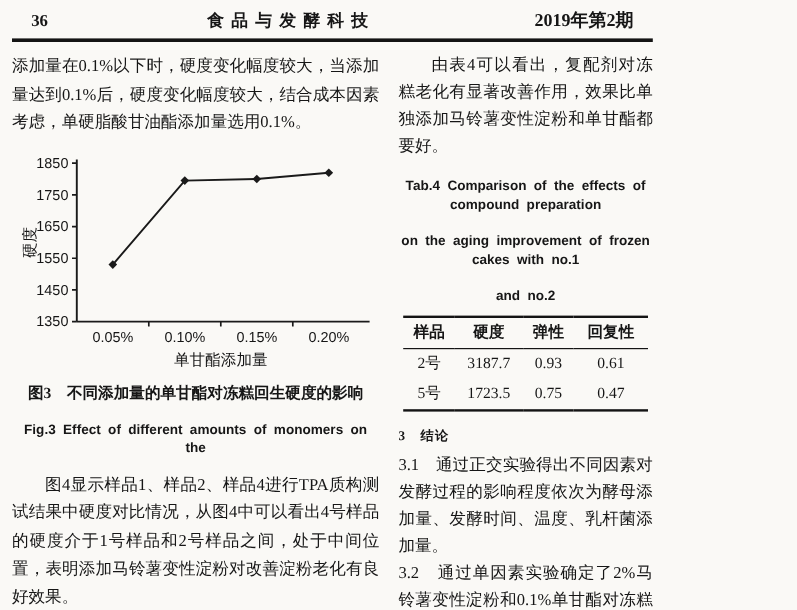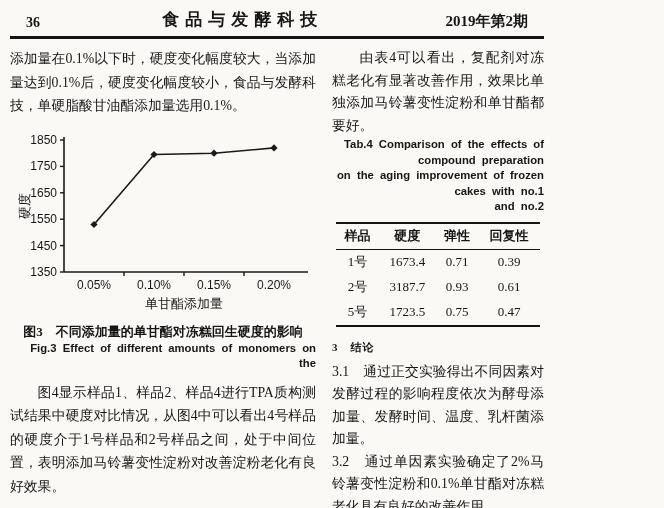--- a/index.html
+++ b/index.html
@@ -11,42 +11,43 @@
     overflow: hidden;
   }
   .page { width: 554px; height: 508px; padding: 6px 10px 0 10px; }
 
   .header {
     display: flex; align-items: flex-end; justify-content: space-between;
     padding: 2px 16px 5px 16px;
     border-bottom: 3px solid #141414;
   }
   .page-num { font-size: 14px; font-weight: bold; }
-  .journal-title { font-size: 17px; font-weight: bold; letter-spacing: 6px; }
+  .journal-title { font-size: 14px; font-weight: bold; letter-spacing: 6px; }
   .issue { font-size: 15px; font-weight: bold; }
 
   .columns { display: flex; gap: 16px; padding-top: 8px; }
   .col { width: 311px; }
 
   p.body-text {
     font-size: 13.8px; line-height: 23.5px; text-align: justify;
     text-justify: inter-ideograph;
   }
   p.indent { text-indent: 2em; }
 
   .chart-wrap { width: 300px; height: 196px; margin: 6px 0 2px 6px; }
 
   .fig-caption-zh, .tab-caption-zh {
     font-size: 13px; font-weight: bold; text-align: center; line-height: 19px;
     margin-top: 2px;
   }
   .caption-en {
-    font-size: 11.3px; font-weight: bold; text-align: right; line-height: 15.5px;
+    font-size: 11.3px; font-weight: bold; text-align: center; line-height: 15.5px;
     word-spacing: 3px;
     font-family: "Liberation Sans", "DejaVu Sans", sans-serif;
+    margin-top: 15px;
   }
   .left-para2 { margin-top: 9px; }
 
   .right-col p.body-text { line-height: 22.5px; }
   .tab-caption-zh { margin-top: 10px; }
 
   table.data-table {
     width: 96%; margin: 7px auto 0 auto;
     border-collapse: collapse;
     border-top: 2.5px solid #141414;
@@ -73,21 +74,21 @@
 
   <div class="header">
     <span class="page-num">36</span>
     <span class="journal-title">食品与发酵科技</span>
     <span class="issue">2019年第2期</span>
   </div>
 
   <div class="columns">
 
     <div class="col left-col">
-      <p class="body-text">添加量在0.1%以下时，硬度变化幅度较大，当添加量达到0.1%后，硬度变化幅度较小，食品与发酵科技，单硬脂酸甘油酯添加量选用0.1%。</p>
+      <p class="body-text">添加量在0.1%以下时，硬度变化幅度较大，当添加量达到0.1%后，硬度变化幅度较大，结合成本因素考虑，单硬脂酸甘油酯添加量选用0.1%。</p>
 
       <div class="chart-wrap" id="chart"><svg width="300" height="196">
             <line x1="48" y1="13" x2="48" y2="148" stroke="#1a1a1a" stroke-width="1.6"></line>
             <line x1="48" y1="148" x2="292" y2="148" stroke="#1a1a1a" stroke-width="1.6"></line>
             <line x1="44" y1="148" x2="48" y2="148" stroke="#1a1a1a" stroke-width="1.4"></line>
             <text x="41" y="152" font-size="12" text-anchor="end">1350</text>
             <line x1="44" y1="121.6" x2="48" y2="121.6" stroke="#1a1a1a" stroke-width="1.4"></line>
             <text x="41" y="125.6" font-size="12" text-anchor="end">1450</text>
             <line x1="44" y1="95.19999999999999" x2="48" y2="95.19999999999999" stroke="#1a1a1a" stroke-width="1.4"></line>
             <text x="41" y="99.19999999999999" font-size="12" text-anchor="end">1550</text>
@@ -130,26 +131,20 @@
         <thead>
             <tr id="table-head-row">
               <th>样品</th>
               <th>硬度</th>
               <th>弹性</th>
               <th>回复性</th>
             </tr>
           </thead>
         <tbody id="table-body">
             <tr>
-              <td>1号</td>
-              <td>1673.4</td>
-              <td>0.71</td>
-              <td>0.39</td>
-            </tr>
-            <tr>
               <td>2号</td>
               <td>3187.7</td>
               <td>0.93</td>
               <td>0.61</td>
             </tr>
             <tr>
               <td>5号</td>
               <td>1723.5</td>
               <td>0.75</td>
               <td>0.47</td>

